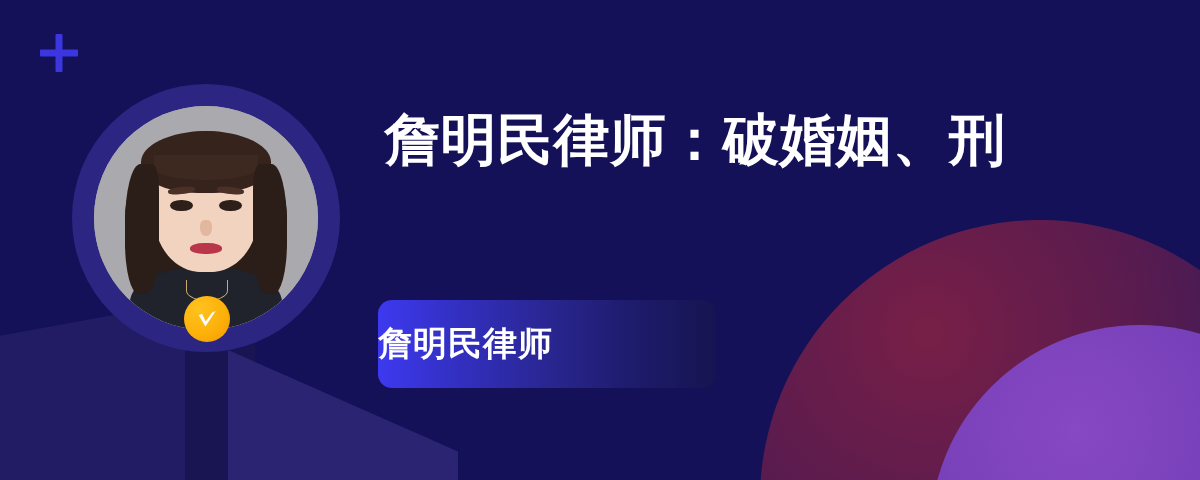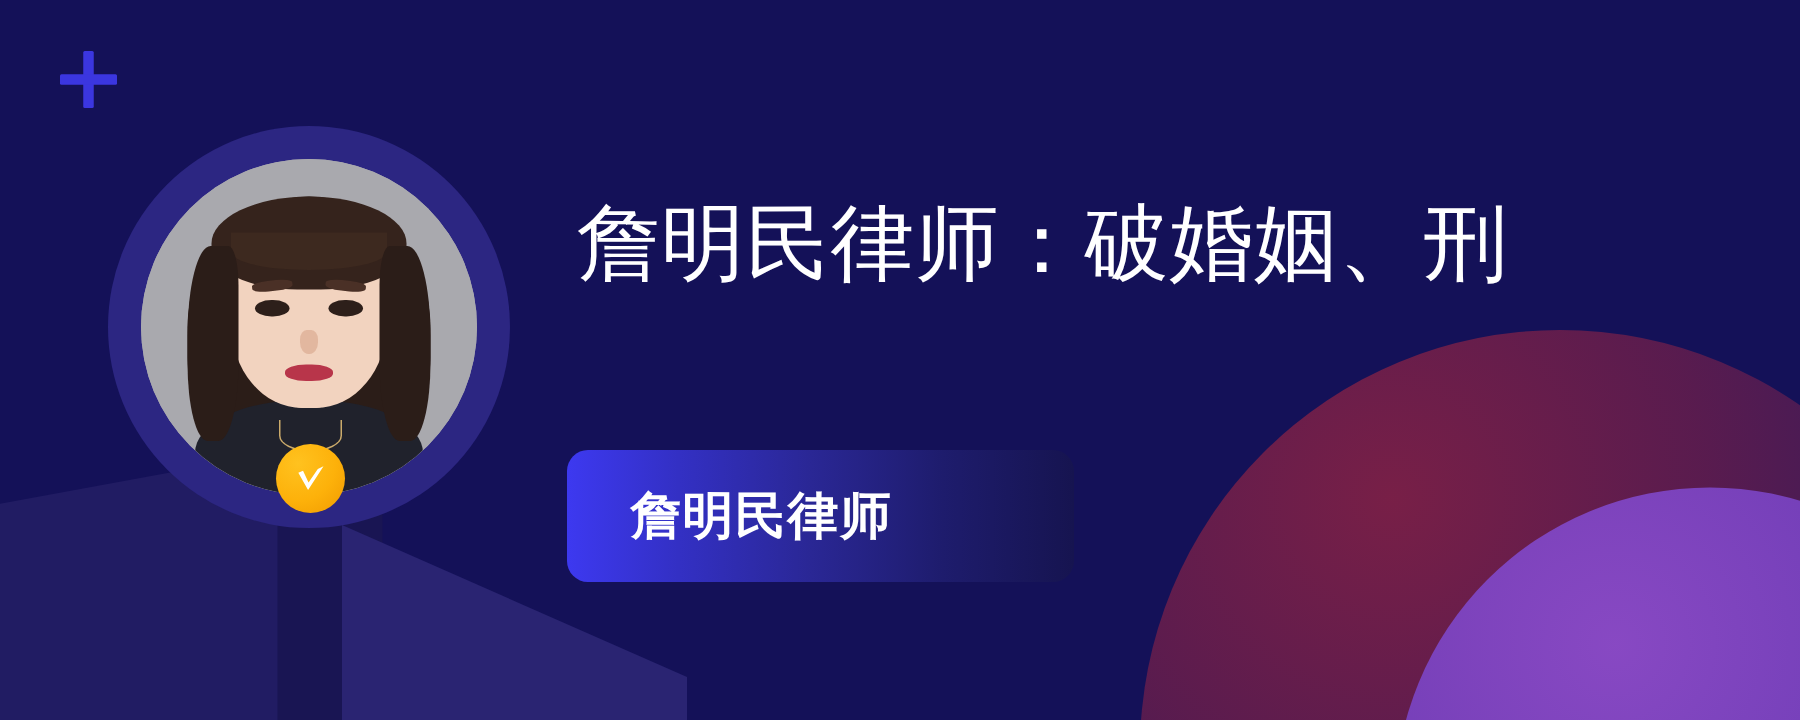--- a/index.html
+++ b/index.html
@@ -114,25 +114,25 @@
     width: 46px; height: 46px;
     border-radius: 50%;
     background: radial-gradient(circle at 32% 28%, #ffc21f 0%, #fdb10a 55%, #f09a00 100%);
     display: flex; align-items: center; justify-content: center;
   }
   .verified-badge svg { width: 26px; height: 26px; display:block; }
 
   
   .headline {
     position: absolute;
-    left: 384px; top: 122px;
+    left: 384px; top: 100px;
     width: 700px;
     color: #ffffff;
     font-size: 56px;
-    font-weight: 400;
+    font-weight: 700;
     line-height: 1.44;
     letter-spacing: .5px;
     white-space: nowrap;
   }
   .headline-line { display:block; }
 
   
   .name-tag {
     position: absolute;
     left: 378px; top: 300px;
@@ -140,21 +140,20 @@
     border-radius: 14px;
     background: linear-gradient(90deg, #3d39f0 0%, #3330c4 22%, #2a2795 48%, #1e1c6d 74%, #161450 100%);
     display: flex;
     align-items: center;
   }
   .name-tag-label {
     color: #ffffff;
     font-size: 34px;
     font-weight: 700;
     letter-spacing: 1px;
-    padding-left: 42px;
   }
 </style>
 </head>
 <body>
 
 <div id="banner">
 
   <div class="bg-layer">
     <div class="blob-maroon"></div>
     <div class="blob-purple"></div>

